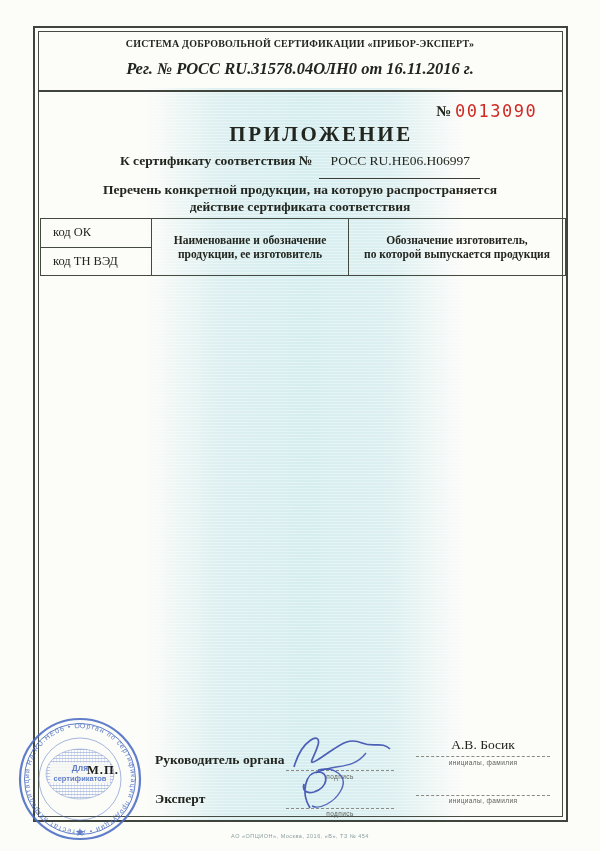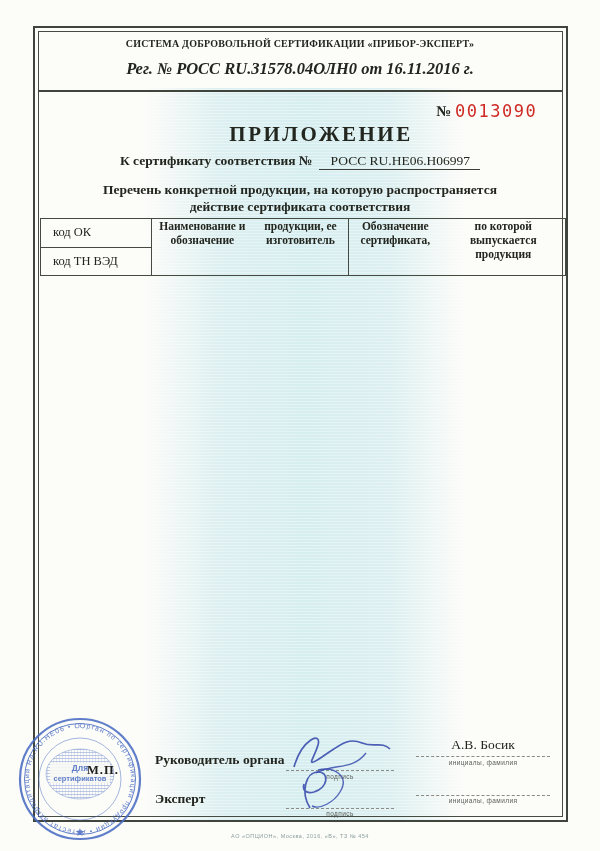--- a/index.html
+++ b/index.html
@@ -29,34 +29,34 @@
   .h2 { top:59px; font-size:16.5px; font-weight:bold;font-style:italic; }
 
   .serial { top:101px; left:436px; white-space:nowrap; }
   .serial .pre { font-size:15px; font-weight:bold; }
   .serial .num { font-family:"DejaVu Sans Mono", monospace; font-size:17px; letter-spacing:1.5px; vertical-align:-1px; }
 
   .title { top:122px; font-size:21px; font-weight:bold; letter-spacing:2.5px;margin-left:42px; }
 
   .certline { top:153px; font-size:13.5px; white-space:nowrap; }
   .certline .lbl { font-weight:bold; }
-  .certline .val { border-bottom:1px solid #3a3e36; padding:0 10px 1px 12px; margin-left:6px; }
+  .certline .val { border-bottom:1px solid #3a3e36; padding:0 10px 10px 12px; margin-left:6px; }
 
   .sub1 { top:182px; font-size:13.5px; font-weight:bold; }
   .sub2 { top:199px; font-size:13.5px; font-weight:bold; }
 
   .ptable {
     position:absolute; left:40px; top:218px; width:526px; height:58px; z-index:2;
     border:1px solid #454a40; display:flex; box-sizing:border-box; background:transparent;
   }
   .tcodes { width:110px; border-right:1px solid #454a40; display:flex; flex-direction:column;text-align:right; }
   .tcodes > div { flex:1; display:flex; align-items:center; padding-left:12px; font-size:12.5px; }
   .tcodes .r1 { border-bottom:1px solid #454a40; }
   .tmid { width:196px; border-right:1px solid #454a40; }
-  .tmid, .tright { display:flex; flex-direction:row; justify-content:center; text-align:center;
+  .tmid, .tright { display:flex; flex-direction:column; justify-content:center; text-align:center;
     font-size:11.5px; font-weight:bold; line-height:14px; }
   .tright { flex:1; }
 
   .role { font-size:13.5px; font-weight:bold; white-space:nowrap; }
   .dashline { border-bottom:1px dashed #8b8b85; }
   .tinycap { font-family:"Liberation Sans", sans-serif; font-size:6.5px; color:#5a5f58;
     text-align:center; letter-spacing:.4px; }
   .sname { font-size:13.5px; text-align:center; white-space:nowrap; }
 
   .sigsvg { position:absolute; z-index:3; }
@@ -100,21 +100,21 @@
   <div class="ptable">
     <div class="tcodes">
       <div class="r1">код ОК</div>
       <div class="r2">код ТН ВЭД</div>
     </div>
     <div class="tmid">
       <span>Наименование и обозначение</span>
       <span>продукции, ее изготовитель</span>
     </div>
     <div class="tright">
-      <span>Обозначение сертификата,</span>
+      <span>Обозначение изготовитель,</span>
       <span>по которой выпускается продукция</span>
     </div>
   </div>
 
   <div class="abs role" style="left:155px; top:752px;">Руководитель органа</div>
   <div class="abs dashline" style="left:286px; top:752px; width:108px; height:18px;"></div>
   <div class="abs tinycap" style="left:286px; top:773px; width:108px;">подпись</div>
   <div class="abs sname" style="left:416px; top:737px; width:134px;">А.В. Босик</div>
   <div class="abs dashline" style="left:416px; top:737px; width:134px; height:19px;"></div>
   <div class="abs tinycap" style="left:416px; top:759px; width:134px;">инициалы, фамилия</div>

